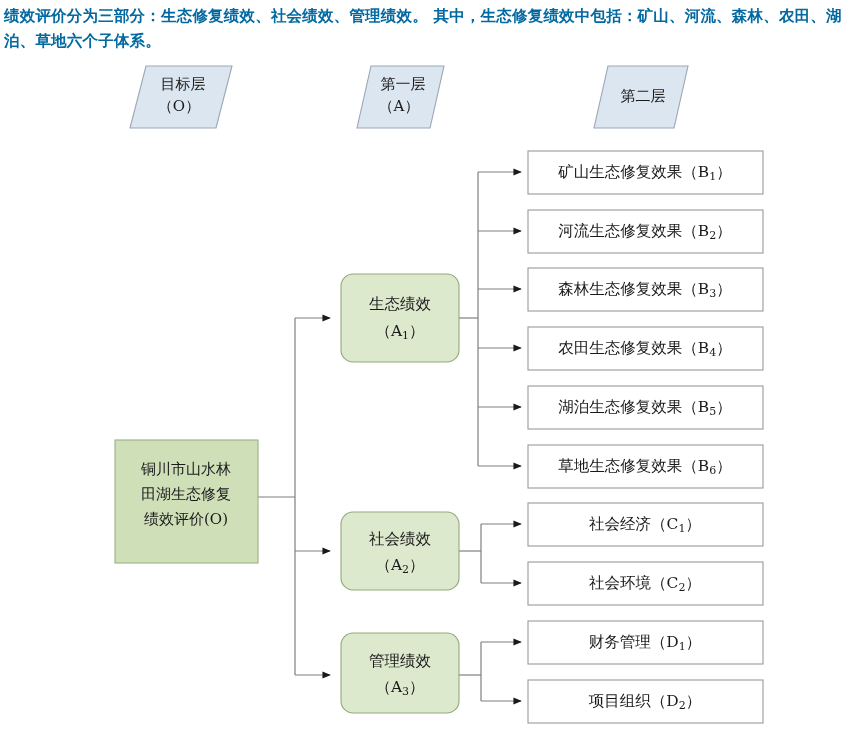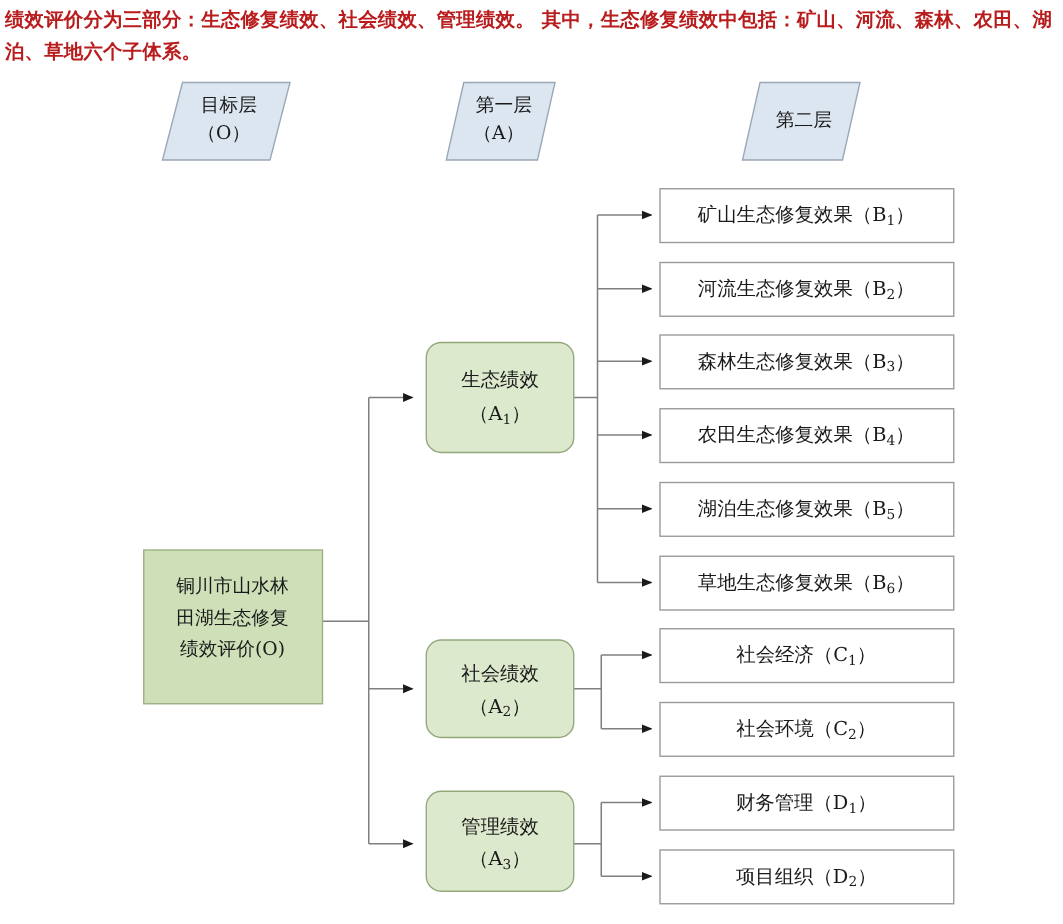--- a/index.html
+++ b/index.html
@@ -20,21 +20,21 @@
   #caption {
     position: absolute;
     left: 4px;
     top: 4px;
     width: 842px;
     font-family: "DejaVu Sans", "Liberation Sans", sans-serif;
     font-size: 15.5px;
     font-weight: 700;
     line-height: 25px;
     letter-spacing: 0.2px;
-    color: #b91c1c;
+    color: #0369a1;
     white-space: normal;
   }
 
   
   #diagram {
     position: absolute;
     left: 0;
     top: 0;
     width: 850px;
     height: 739px;

